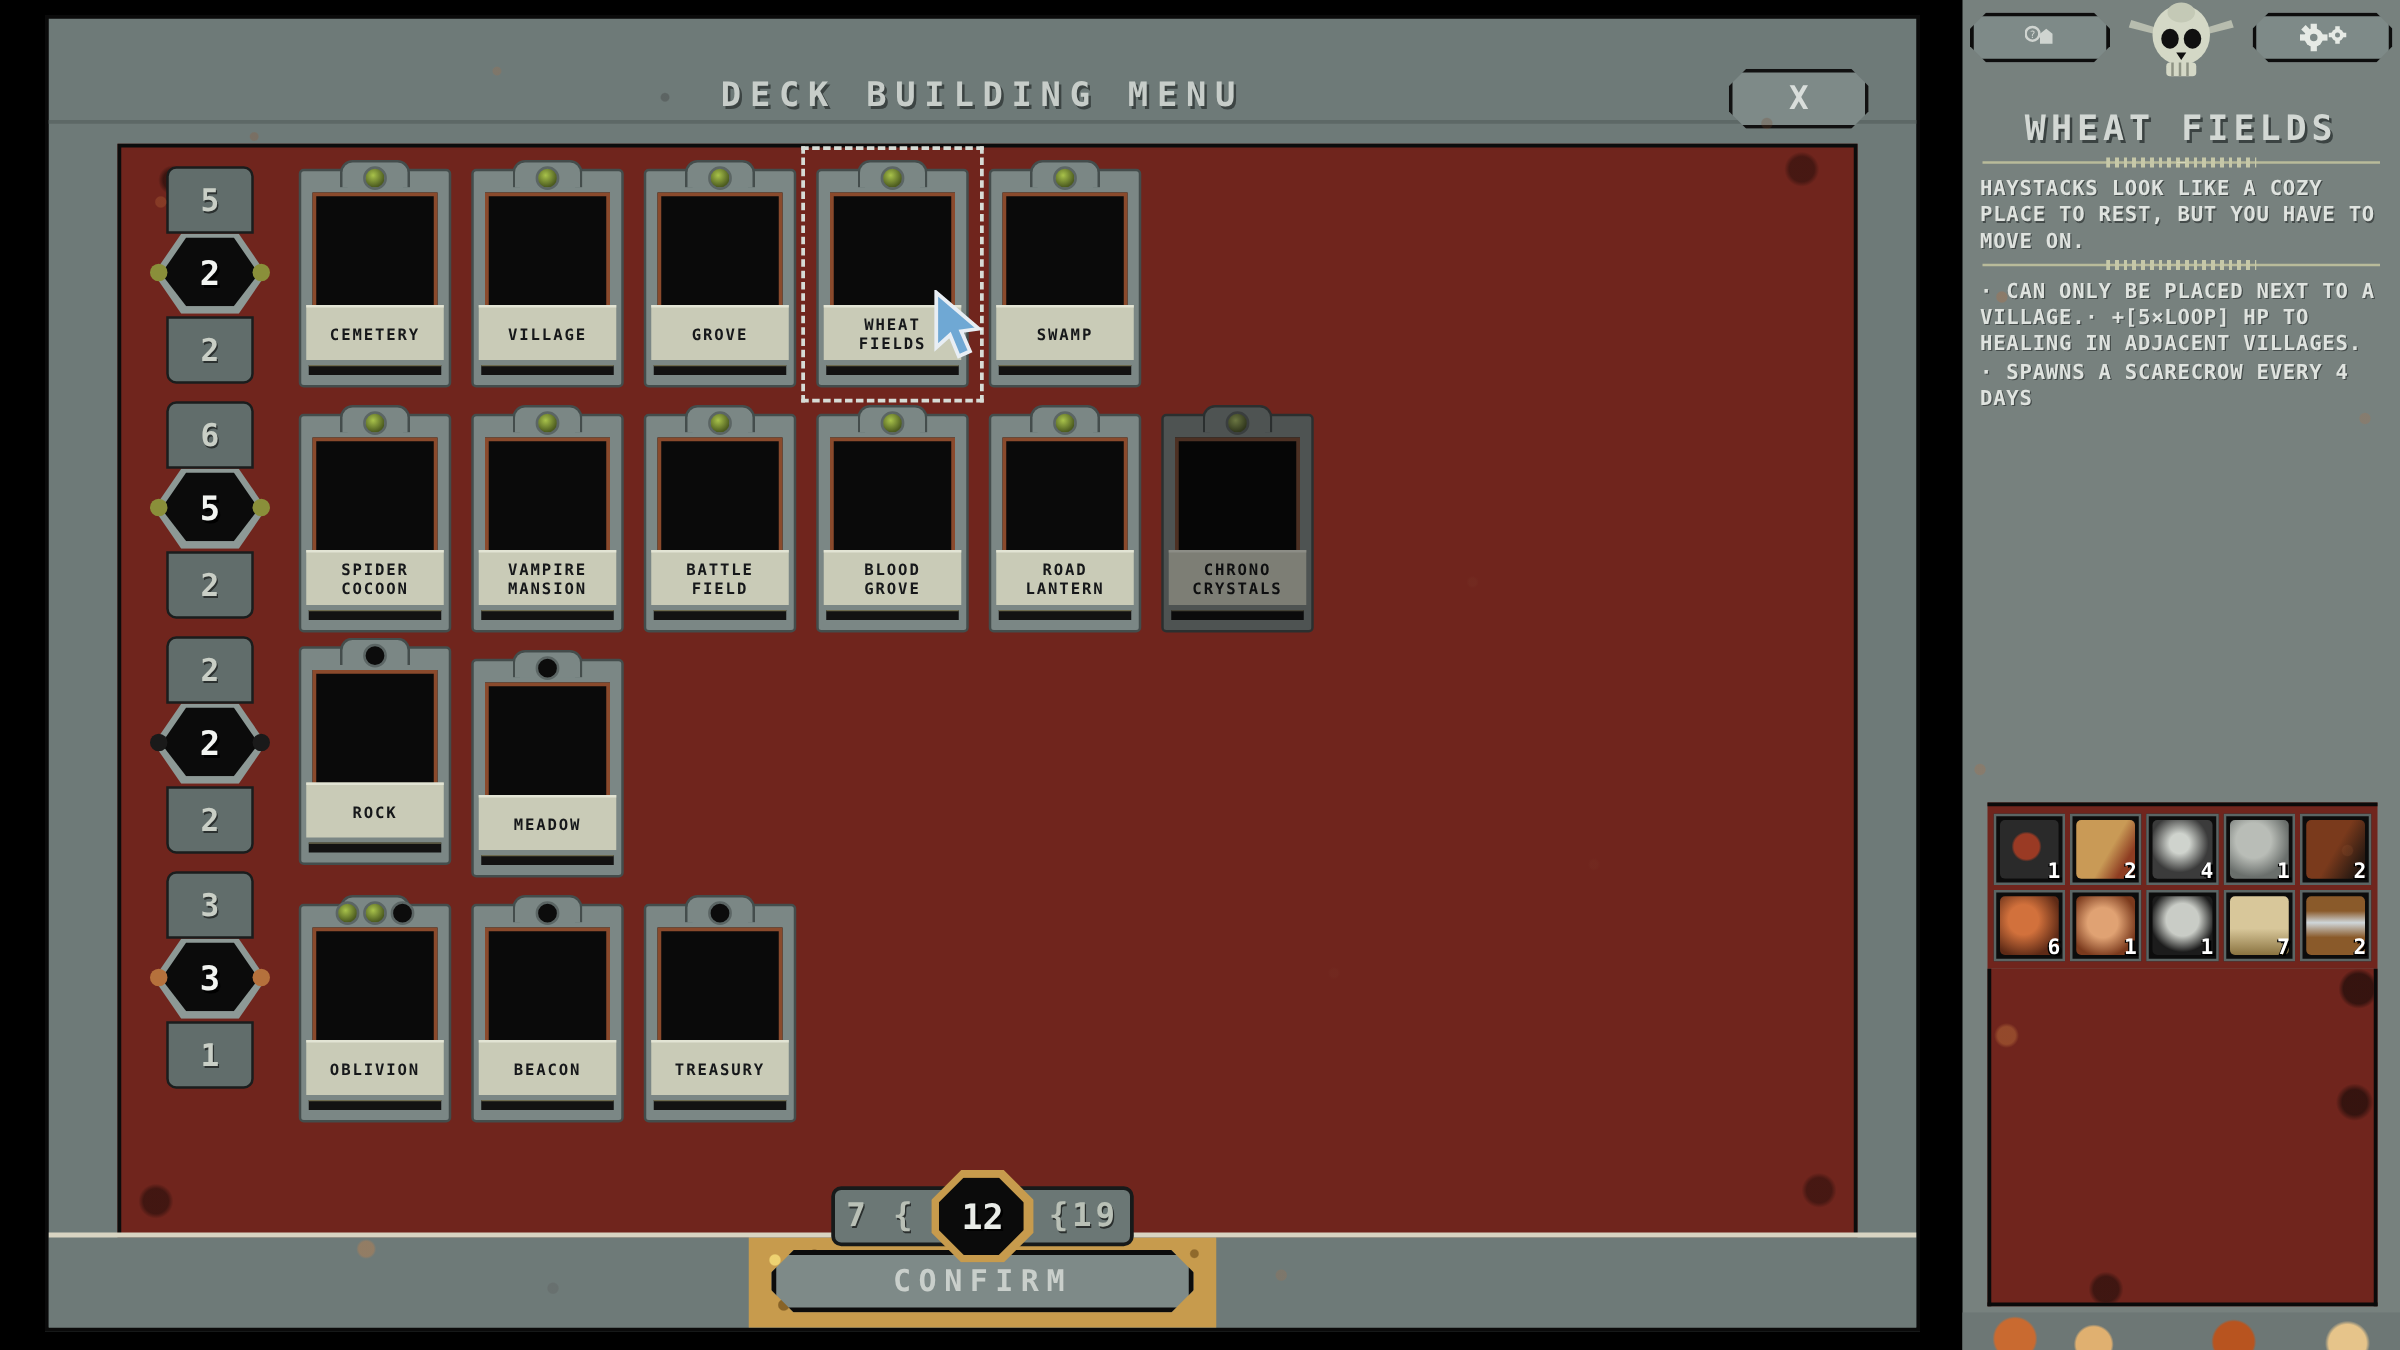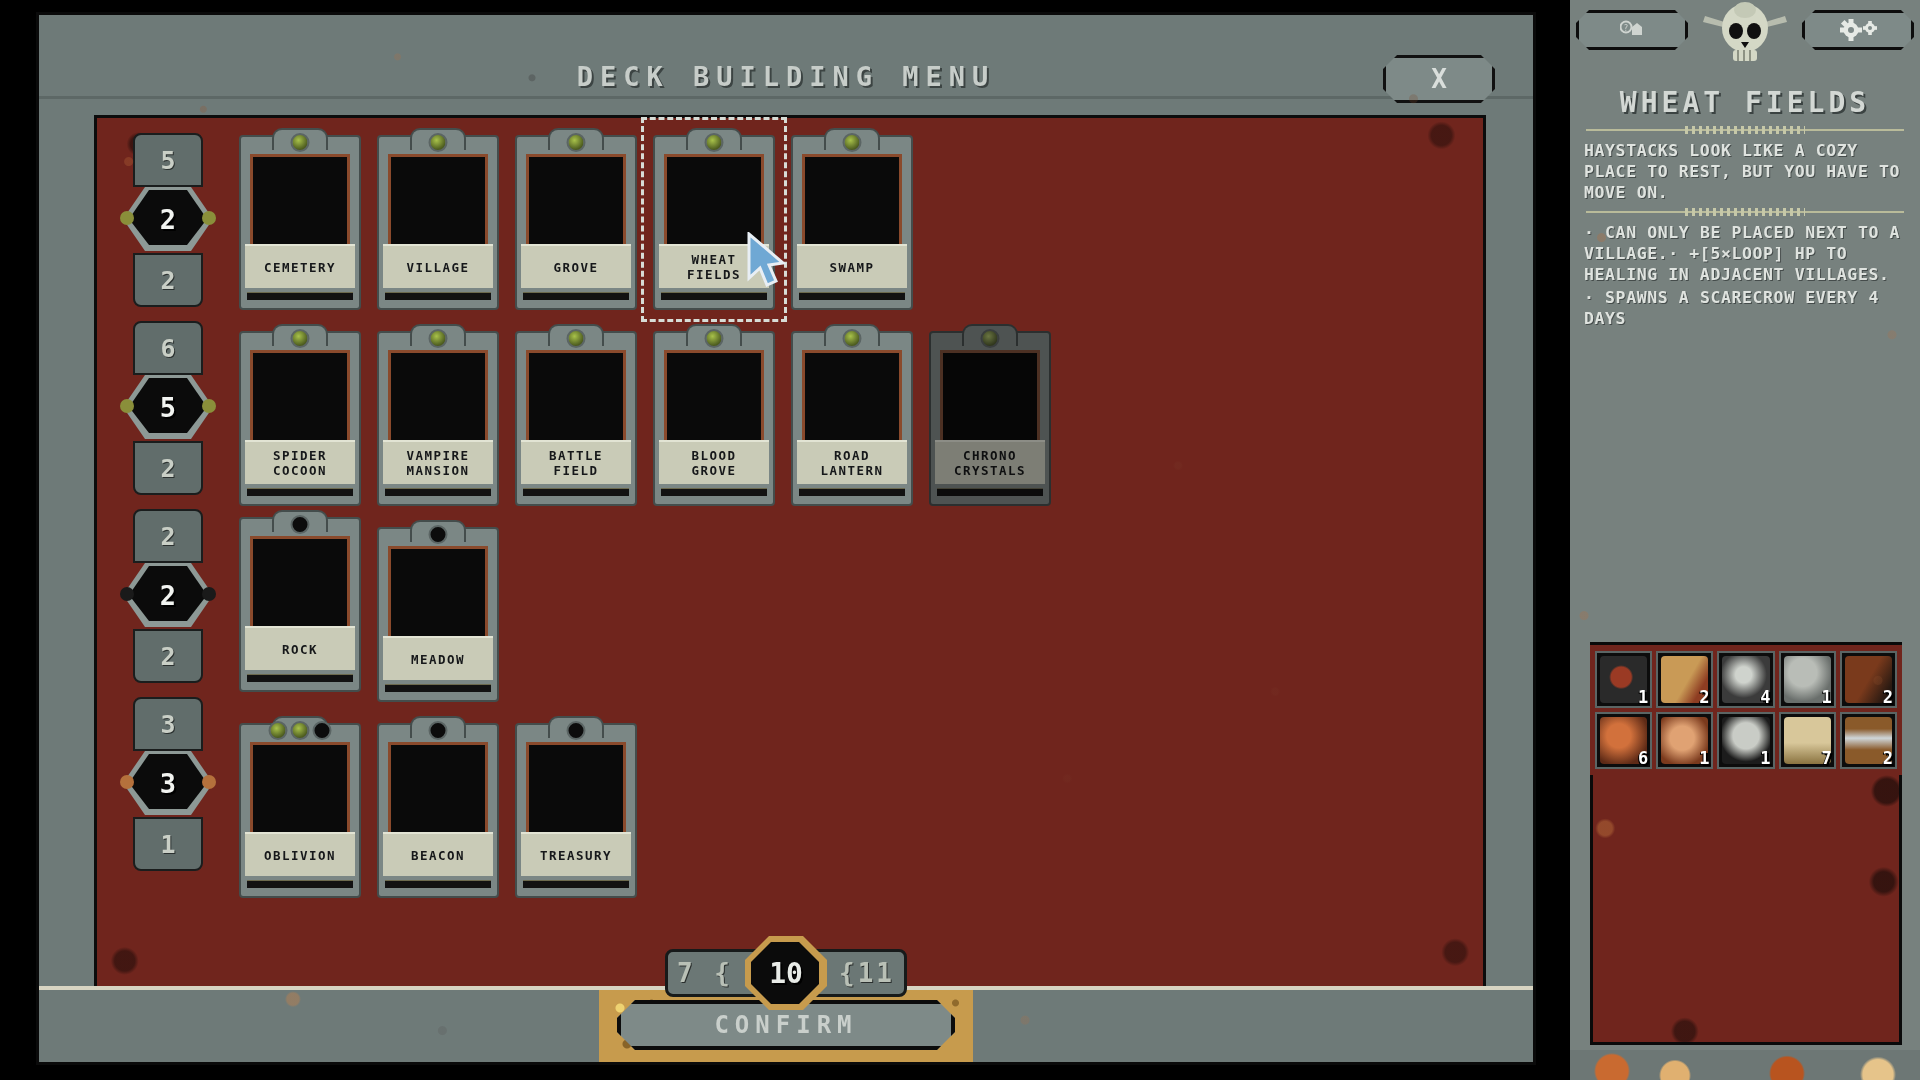--- a/index.html
+++ b/index.html
@@ -645,23 +645,23 @@
        <div class="base"></div>
        </div>
         </div>
       </div>
 
     <div id="deckcount">
       <div class="dc-plate left">7 {</div>
       <div class="dc-center">
         <div class="ring"></div>
         <div class="core"></div>
-        <div class="num">10</div>
+        <div class="num">12</div>
       </div>
-      <div class="dc-plate right">{11</div>
+      <div class="dc-plate right">{19</div>
     </div>
 
     <div id="footer">
       <div class="band"></div>
       <div class="topline"></div>
       <div id="confirm-btn">CONFIRM</div>
     </div>
   </div>
 
   <div id="sidebar">

